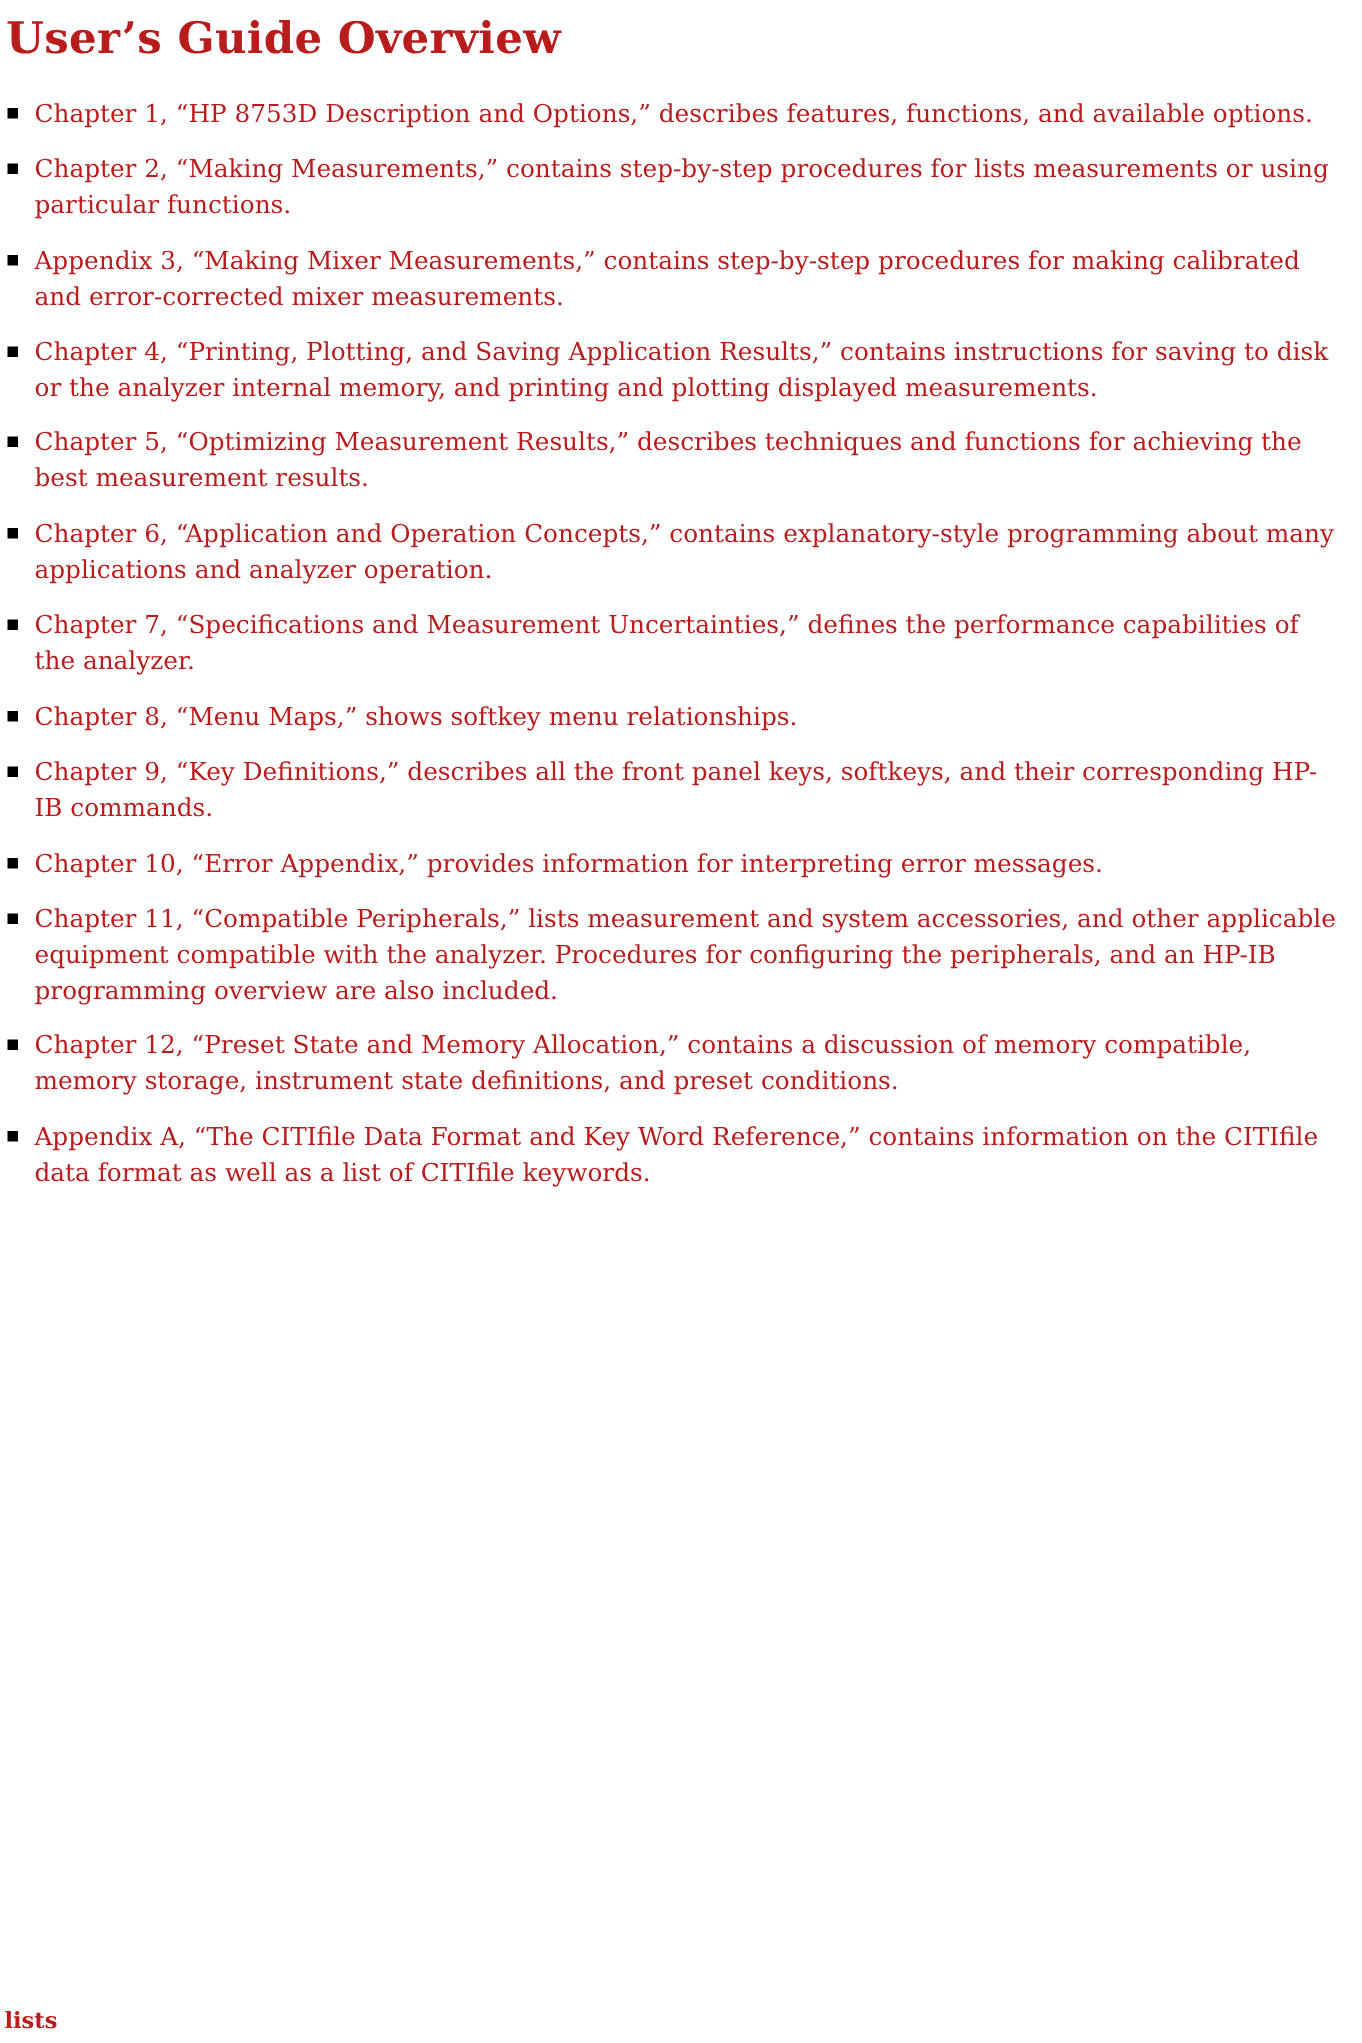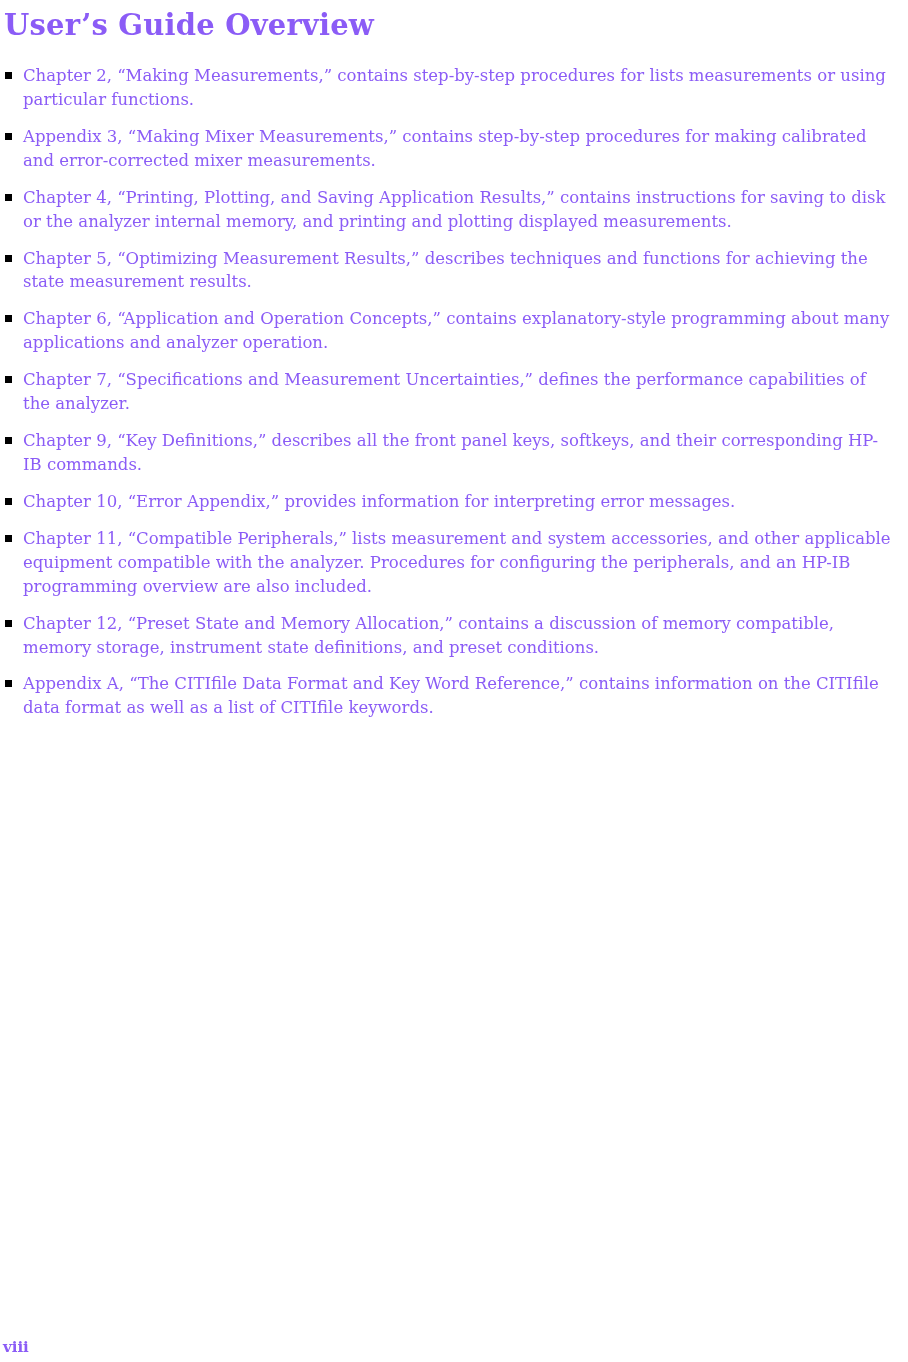--- a/index.html
+++ b/index.html
@@ -6,21 +6,21 @@
     margin: 0;
     padding: 0;
     background: #ffffff;
   }
   .page {
     position: relative;
     width: 908px;
     height: 1362px;
     box-sizing: border-box;
     background: #ffffff;
-    color: #8b5cf6;
+    color: #b91c1c;
     font-family: "DejaVu Serif", "Liberation Serif", serif;
     padding: 6px 14px 0 4px;
     overflow: hidden;
   }
   .title {
     font-size: 29px;
     font-weight: bold;
     margin: 2px 0 22px 0;
     letter-spacing: 0.2px;
   }
@@ -55,44 +55,49 @@
 </head>
 <body>
 
 <div class="page">
 
   <h1 class="title">User’s Guide Overview</h1>
 
   <ul class="chapter-list">
     <li class="item">
       <span class="bullet"></span>
+      <span>Chapter 1, “HP 8753D Description and Options,” describes features, functions, and available options.</span>
+    </li>
+    <li class="item">
+      <span class="bullet"></span>
       <span>Chapter 2, “Making Measurements,” contains step-by-step procedures for lists measurements or using particular functions.</span>
     </li>
     <li class="item">
       <span class="bullet"></span>
       <span>Appendix 3, “Making Mixer Measurements,” contains step-by-step procedures for making calibrated and error-corrected mixer measurements.</span>
     </li>
     <li class="item">
       <span class="bullet"></span>
       <span>Chapter 4, “Printing, Plotting, and Saving Application Results,” contains instructions for saving to disk or the analyzer internal memory, and printing and plotting displayed measurements.</span>
     </li>
     <li class="item">
       <span class="bullet"></span>
-      <span>Chapter 5, “Optimizing Measurement Results,” describes techniques and functions for achieving the state measurement results.</span>
+      <span>Chapter 5, “Optimizing Measurement Results,” describes techniques and functions for achieving the best measurement results.</span>
     </li>
     <li class="item">
       <span class="bullet"></span>
       <span>Chapter 6, “Application and Operation Concepts,” contains explanatory-style programming about many applications and analyzer operation.</span>
     </li>
     <li class="item">
       <span class="bullet"></span>
       <span>Chapter 7, “Specifications and Measurement Uncertainties,” defines the performance capabilities of the analyzer.</span>
     </li>
     <li class="item">
       <span class="bullet"></span>
+      <span>Chapter 8, “Menu Maps,” shows softkey menu relationships.</span>
     </li>
     <li class="item">
       <span class="bullet"></span>
       <span>Chapter 9, “Key Definitions,” describes all the front panel keys, softkeys, and their corresponding HP-IB commands.</span>
     </li>
     <li class="item">
       <span class="bullet"></span>
       <span>Chapter 10, “Error Appendix,” provides information for interpreting error messages.</span>
     </li>
     <li class="item">
@@ -102,15 +107,15 @@
     <li class="item">
       <span class="bullet"></span>
       <span>Chapter 12, “Preset State and Memory Allocation,” contains a discussion of memory compatible, memory storage, instrument state definitions, and preset conditions.</span>
     </li>
     <li class="item">
       <span class="bullet"></span>
       <span>Appendix A, “The CITIfile Data Format and Key Word Reference,” contains information on the CITIfile data format as well as a list of CITIfile keywords.</span>
     </li>
   </ul>
 
-  <div class="page-number">viii</div>
+  <div class="page-number">lists</div>
 
 </div>
 
 </body></html>

